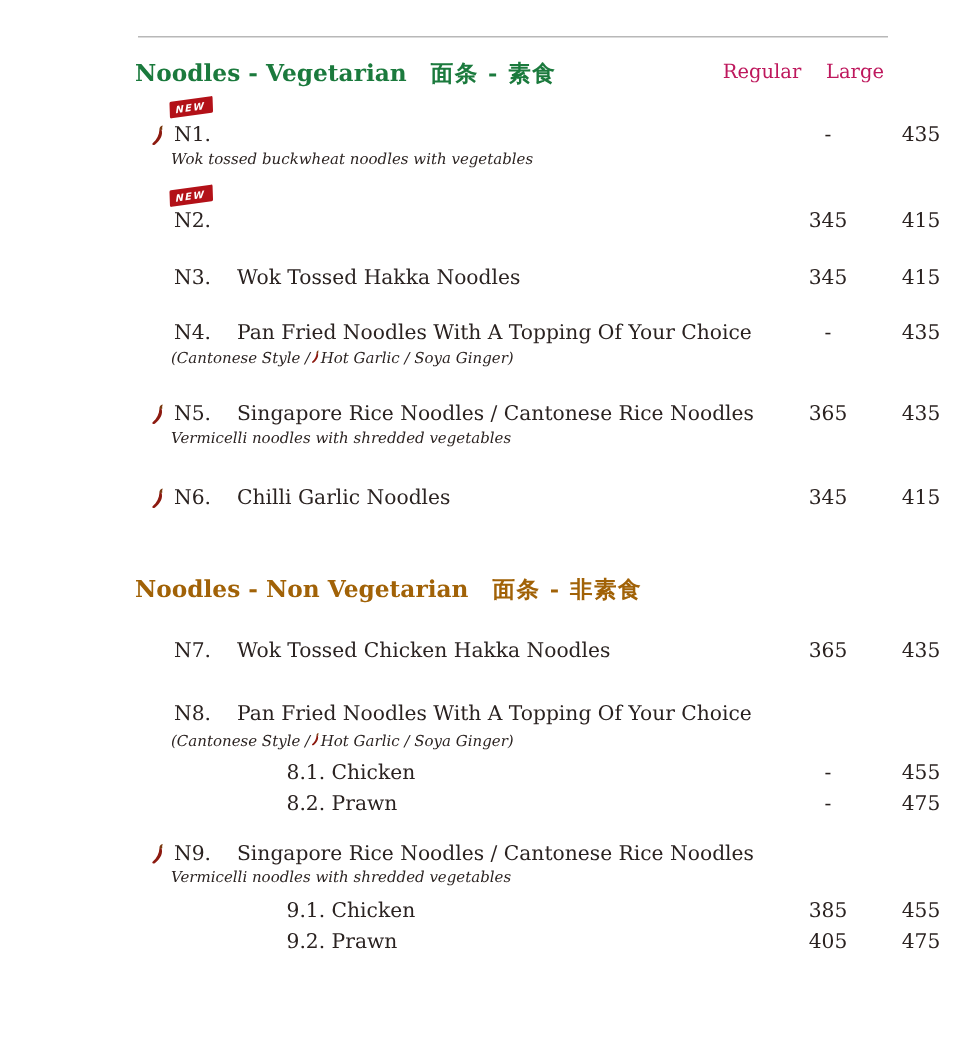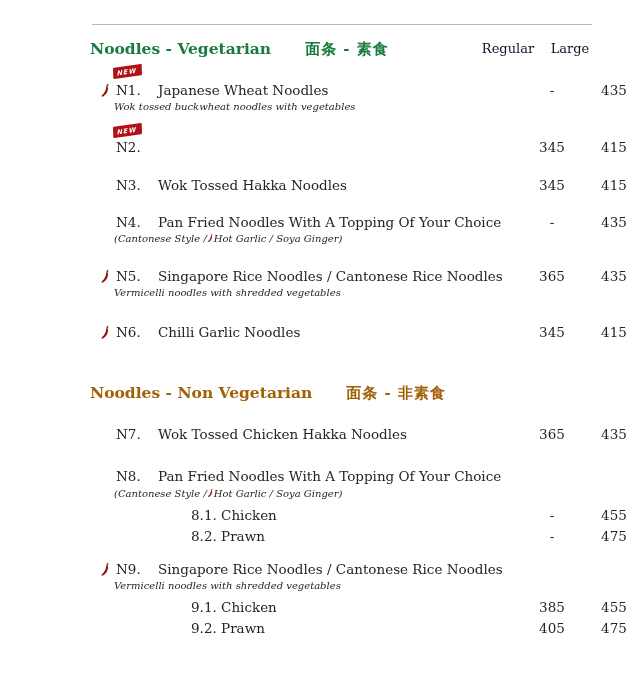--- a/index.html
+++ b/index.html
@@ -3,25 +3,25 @@
 <meta charset="utf-8">
 <style>
   html, body { margin:0; padding:0; background:#ffffff; }
   .page {
     position:relative; width:635px; height:700px; background:#ffffff;
     font-family:"DejaVu Serif", serif; color:#2a2220; overflow:hidden;
   }
   .rule { position:absolute; left:92px; top:24px; width:500px; height:1px; background:#b8b8b8; }
 
   .sec-heading { position:absolute; left:90px; font-weight:bold; font-size:15.5px; white-space:nowrap; }
-  .sec-heading .zh { margin-left:34px; font-size:15px; letter-spacing:1px; }
+  .sec-heading .zh { margin-left:16px; font-size:15px; letter-spacing:1px; }
   .sec-heading.veg { color:#1b7a3d; }
   .sec-heading.nonveg { color:#a16207; }
 
-  .colhead { position:absolute; top:41px; width:70px; text-align:center; font-size:13px; color:#0f172a; }
+  .colhead { position:absolute; top:41px; width:70px; text-align:center; font-size:13px; color:#be185d; }
   .colhead.reg { left:473px; }
   .colhead.lrg { left:535px; }
 
   .row { position:absolute; left:0; width:635px; height:18px;margin-left:44px; }
   .chili { position:absolute; left:56px; top:1px; width:11px; height:15px; }
   .chili svg { display:block; }
   .num  { position:absolute; left:72px; top:0; font-size:13.5px; }
   .name { position:absolute; left:114px; top:0; font-size:13.5px; white-space:nowrap; }
   .desc, .note { position:absolute; left:114px; font-size:10px; font-style:italic; white-space:nowrap; }
   .vlabel { position:absolute; left:147px; top:0; font-size:13.5px; white-space:nowrap; }
@@ -51,21 +51,20 @@
 
   <div class="badge" style="top:66px;">NEW</div>
   <div class="row" style="top:82px;">
     <span class="chili">
         <svg viewBox="0 0 11 15" width="11" height="15">
           <path d="M7.6,3.4 C8.9,6.4 7.1,10.7 3.4,13.3 C2.1,14.1 0.9,13.4 1.9,12.3 C4.6,10.0 6.1,6.9 6.3,3.5 Z" fill="#8d1a10"></path>
           <path d="M6.3,3.6 C6.2,2.1 6.9,0.9 8.5,0.7 C8.1,1.6 8.0,2.6 8.2,3.5 Z" fill="#7a3a10"></path>
         </svg>
       </span>
     <span class="num">N1.</span>
-    <span class="name">Japanese Wheat Noodles</span>
     <span class="price reg">-</span>
     <span class="price lrg">435</span>
   </div>
   <div class="desc" style="top:101px;">Wok tossed buckwheat noodles with vegetables</div>
 
   <div class="badge" style="top:125px;">NEW</div>
   <div class="row" style="top:139px;">
     <span class="num">N2.</span>
     <span class="price reg">345</span>
     <span class="price lrg">415</span>

